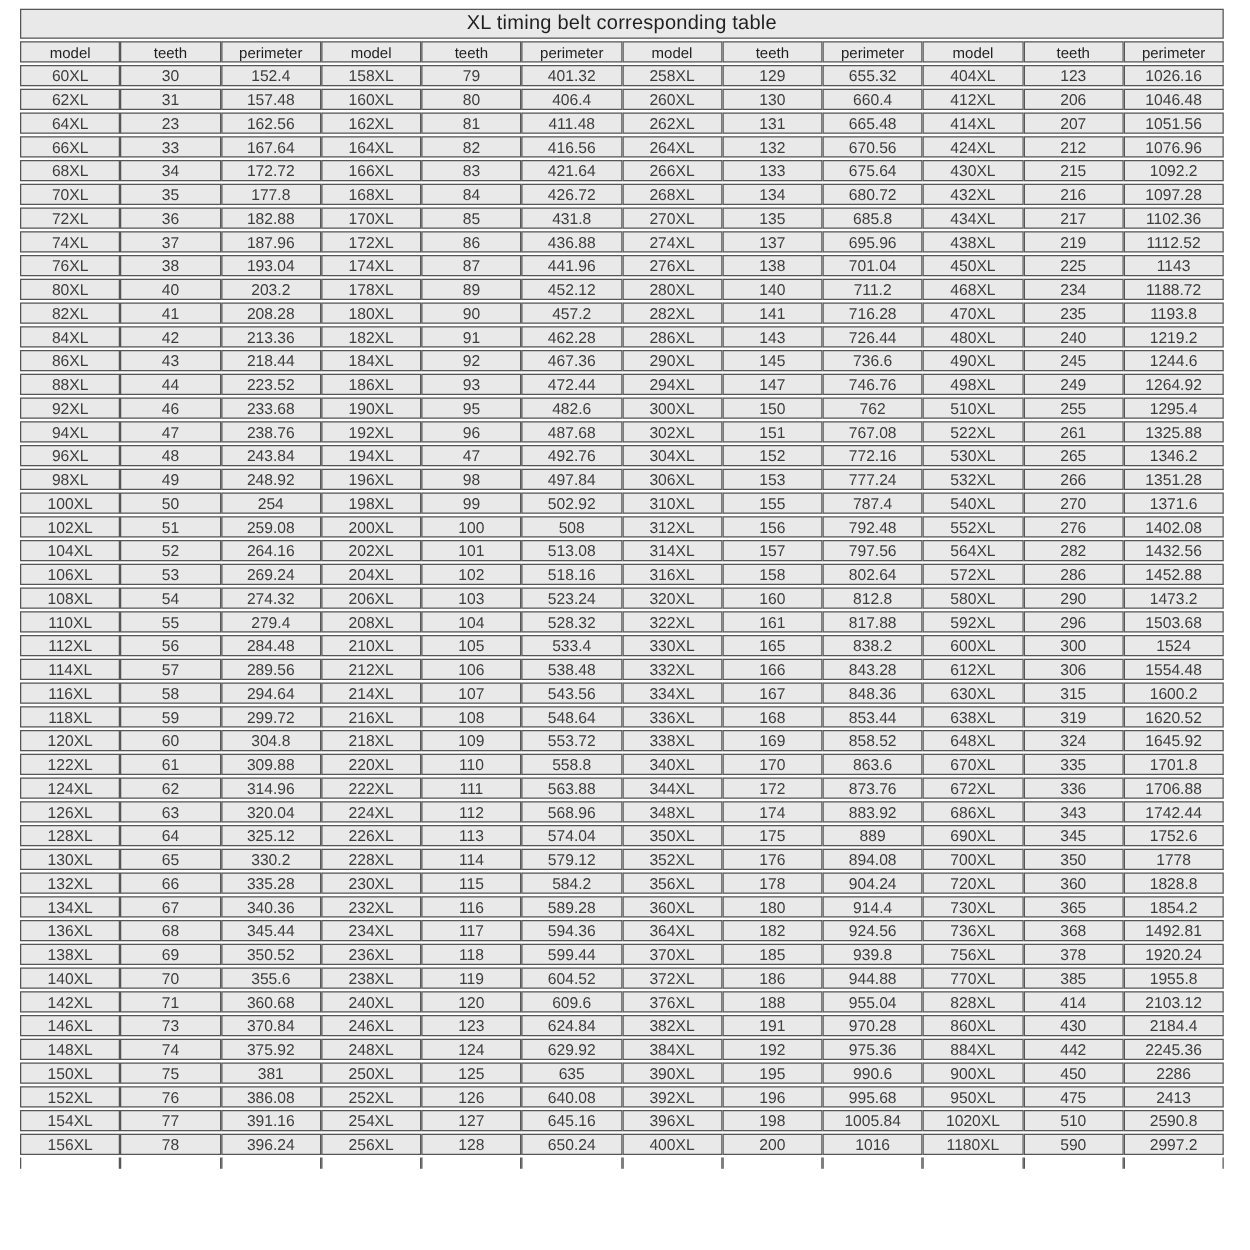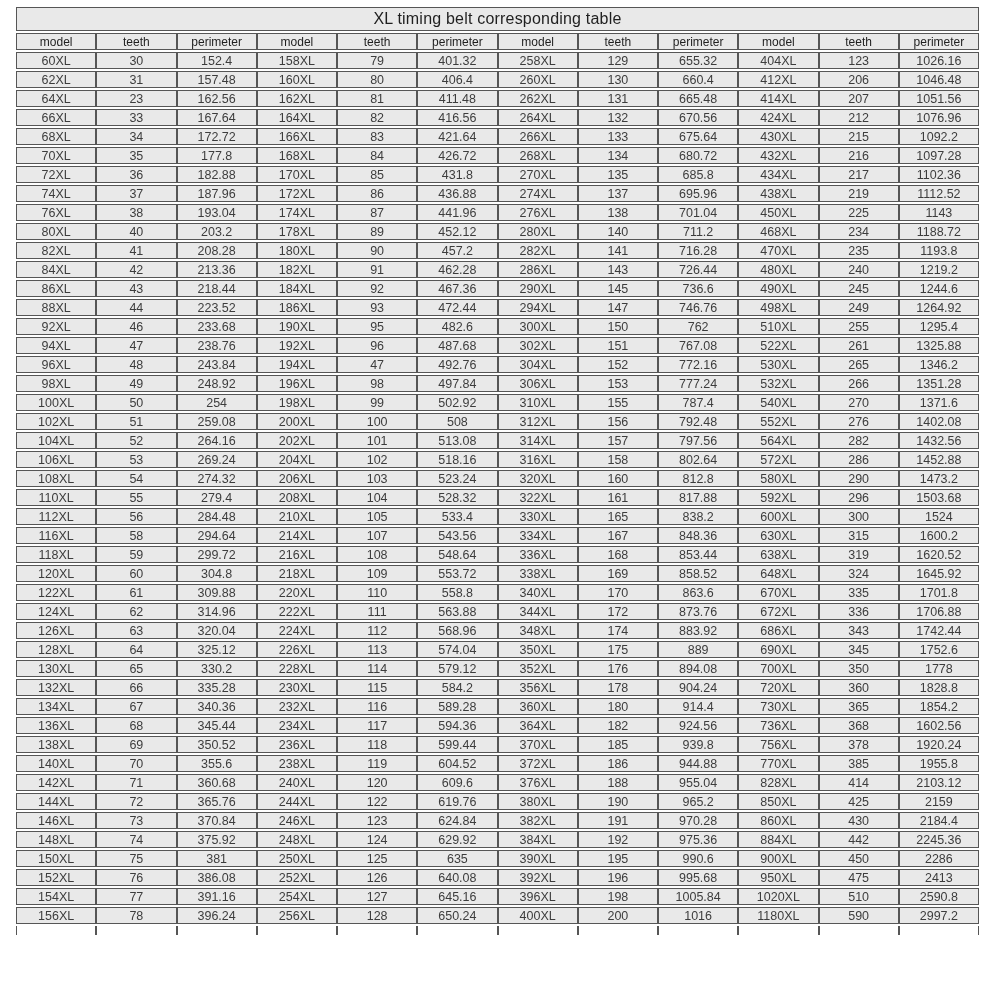--- a/index.html
+++ b/index.html
@@ -425,20 +425,34 @@
           <td class="cell">105</td>
           <td class="cell">533.4</td>
           <td class="cell">330XL</td>
           <td class="cell">165</td>
           <td class="cell">838.2</td>
           <td class="cell">600XL</td>
           <td class="cell">300</td>
           <td class="cell">1524</td>
         </tr>
         <tr>
+          <td class="cell">114XL</td>
+          <td class="cell">57</td>
+          <td class="cell">289.56</td>
+          <td class="cell">212XL</td>
+          <td class="cell">106</td>
+          <td class="cell">538.48</td>
+          <td class="cell">332XL</td>
+          <td class="cell">166</td>
+          <td class="cell">843.28</td>
+          <td class="cell">612XL</td>
+          <td class="cell">306</td>
+          <td class="cell">1554.48</td>
+        </tr>
+        <tr>
           <td class="cell">116XL</td>
           <td class="cell">58</td>
           <td class="cell">294.64</td>
           <td class="cell">214XL</td>
           <td class="cell">107</td>
           <td class="cell">543.56</td>
           <td class="cell">334XL</td>
           <td class="cell">167</td>
           <td class="cell">848.36</td>
           <td class="cell">630XL</td>
@@ -576,21 +590,21 @@
           <td class="cell">68</td>
           <td class="cell">345.44</td>
           <td class="cell">234XL</td>
           <td class="cell">117</td>
           <td class="cell">594.36</td>
           <td class="cell">364XL</td>
           <td class="cell">182</td>
           <td class="cell">924.56</td>
           <td class="cell">736XL</td>
           <td class="cell">368</td>
-          <td class="cell">1602.56</td>
+          <td class="cell">1492.81</td>
         </tr>
         <tr>
           <td class="cell">138XL</td>
           <td class="cell">69</td>
           <td class="cell">350.52</td>
           <td class="cell">236XL</td>
           <td class="cell">118</td>
           <td class="cell">599.44</td>
           <td class="cell">370XL</td>
           <td class="cell">185</td>
@@ -621,34 +635,20 @@
           <td class="cell">120</td>
           <td class="cell">609.6</td>
           <td class="cell">376XL</td>
           <td class="cell">188</td>
           <td class="cell">955.04</td>
           <td class="cell">828XL</td>
           <td class="cell">414</td>
           <td class="cell">2103.12</td>
         </tr>
         <tr>
-          <td class="cell">144XL</td>
-          <td class="cell">72</td>
-          <td class="cell">365.76</td>
-          <td class="cell">244XL</td>
-          <td class="cell">122</td>
-          <td class="cell">619.76</td>
-          <td class="cell">380XL</td>
-          <td class="cell">190</td>
-          <td class="cell">965.2</td>
-          <td class="cell">850XL</td>
-          <td class="cell">425</td>
-          <td class="cell">2159</td>
-        </tr>
-        <tr>
           <td class="cell">146XL</td>
           <td class="cell">73</td>
           <td class="cell">370.84</td>
           <td class="cell">246XL</td>
           <td class="cell">123</td>
           <td class="cell">624.84</td>
           <td class="cell">382XL</td>
           <td class="cell">191</td>
           <td class="cell">970.28</td>
           <td class="cell">860XL</td>

